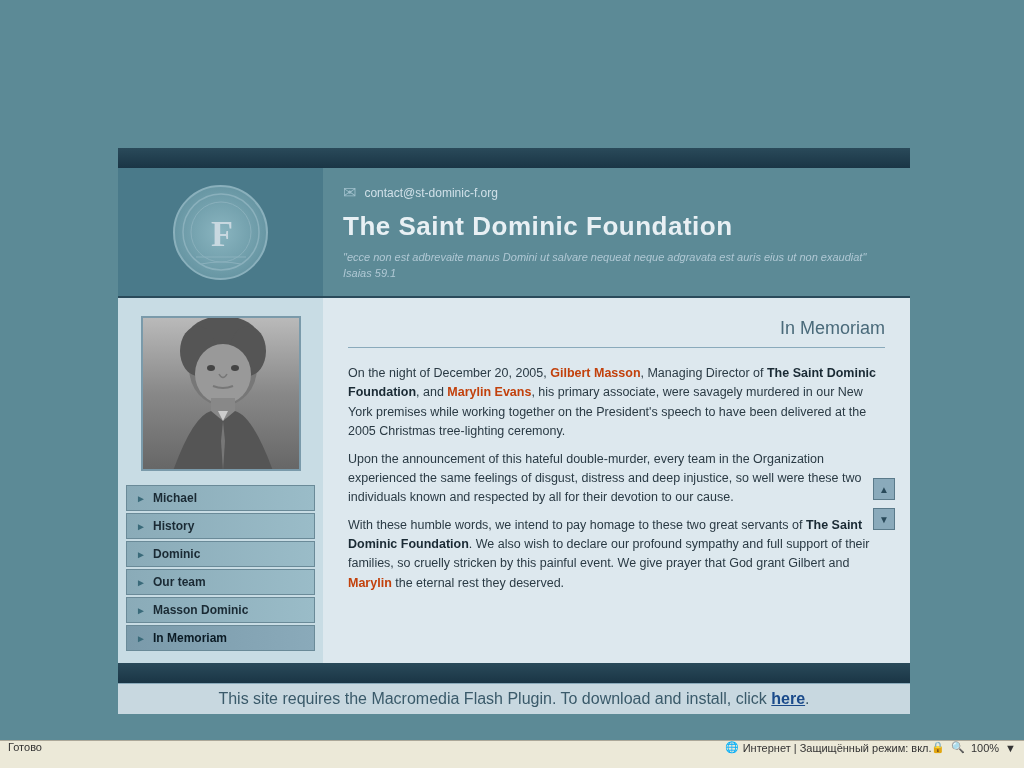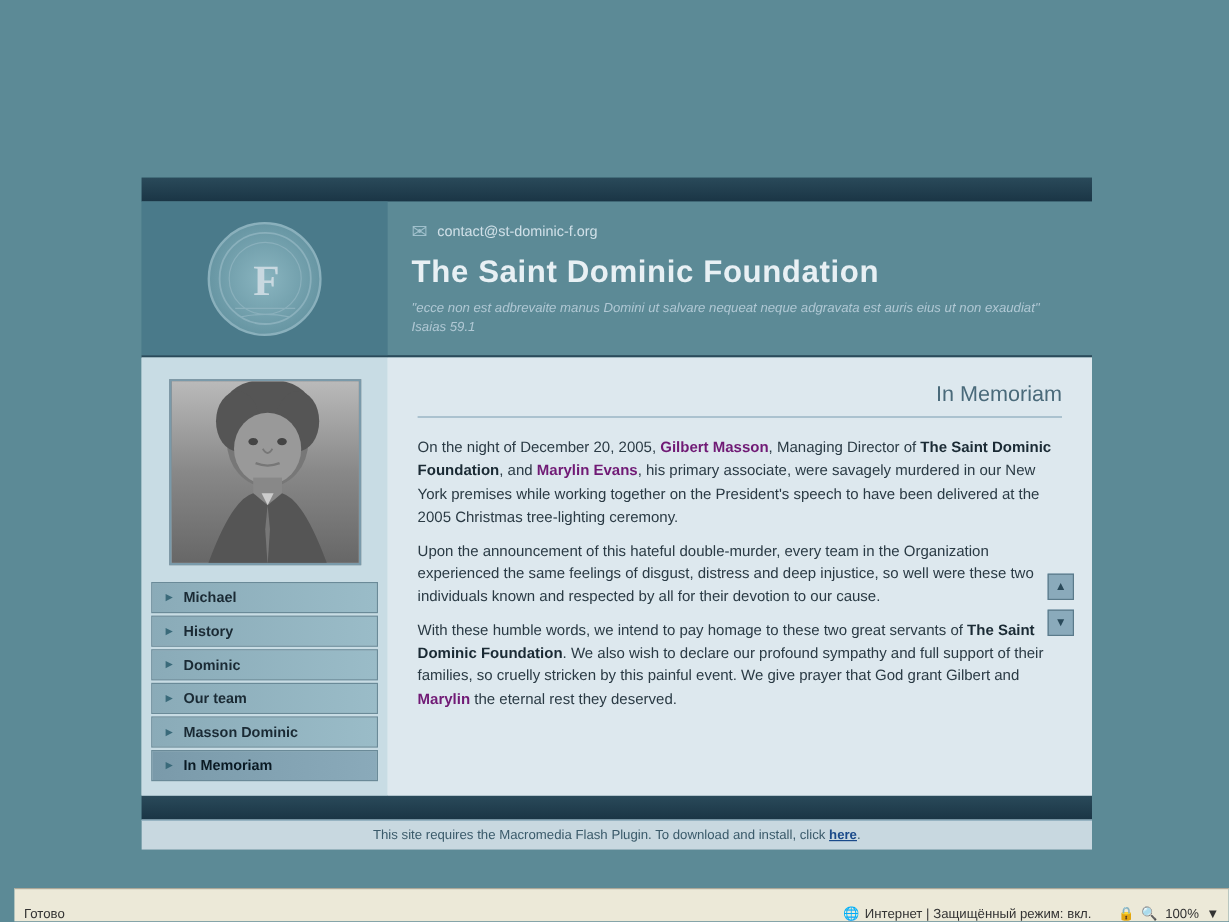--- a/index.html
+++ b/index.html
@@ -10,31 +10,30 @@
       width: 1024px;
       height: 768px;
       overflow: hidden;
       position: relative;
     }
 
     
     .browser-chrome {
       position: absolute;
       bottom: 0;
-      left: 12px;
+      left: 0;
       right: 0;
       height: 28px;
       background: #ece9d8;
       border-top: 1px solid #aca899;
       display: flex;
-      align-items: flex-end;
+      align-items: flex-start;
       padding: 0 8px;
       font-size: 11px;
       color: #333;
-      gap: 22px;
     }
     .status-left {
       flex: 1;
       font-size: 11px;
     }
     .status-center {
       display: flex;
       align-items: center;
       gap: 4px;
       font-size: 11px;
@@ -197,21 +196,21 @@
     }
     .content-body {
       font-size: 12.5px;
       color: #2a3a44;
       line-height: 1.55;
     }
     .content-body p {
       margin-bottom: 8px;
     }
     .highlight-name {
-      color: #701a75;
+      color: #c2410c;
       font-weight: bold;
     }
     .highlight-bold {
       font-weight: bold;
       color: #1a2a34;
     }
     .scroll-btn {
       position: absolute;
       right: 15px;
       width: 22px;
@@ -234,21 +233,21 @@
 
     
     .site-footer {
       background: linear-gradient(to bottom, #2a4a5a, #1a3545);
       height: 20px;
     }
     .site-footer-bottom {
       background: #c8d8e0;
       padding: 6px 0;
       text-align: center;
-      font-size: 11px;
+      font-size: 16px;
       color: #3a5a6a;
       border-top: 1px solid #8aaabb;
     }
     .footer-link {
       color: #1a4a8a;
       font-weight: bold;
       text-decoration: underline;
     }
   </style>
 </head>

